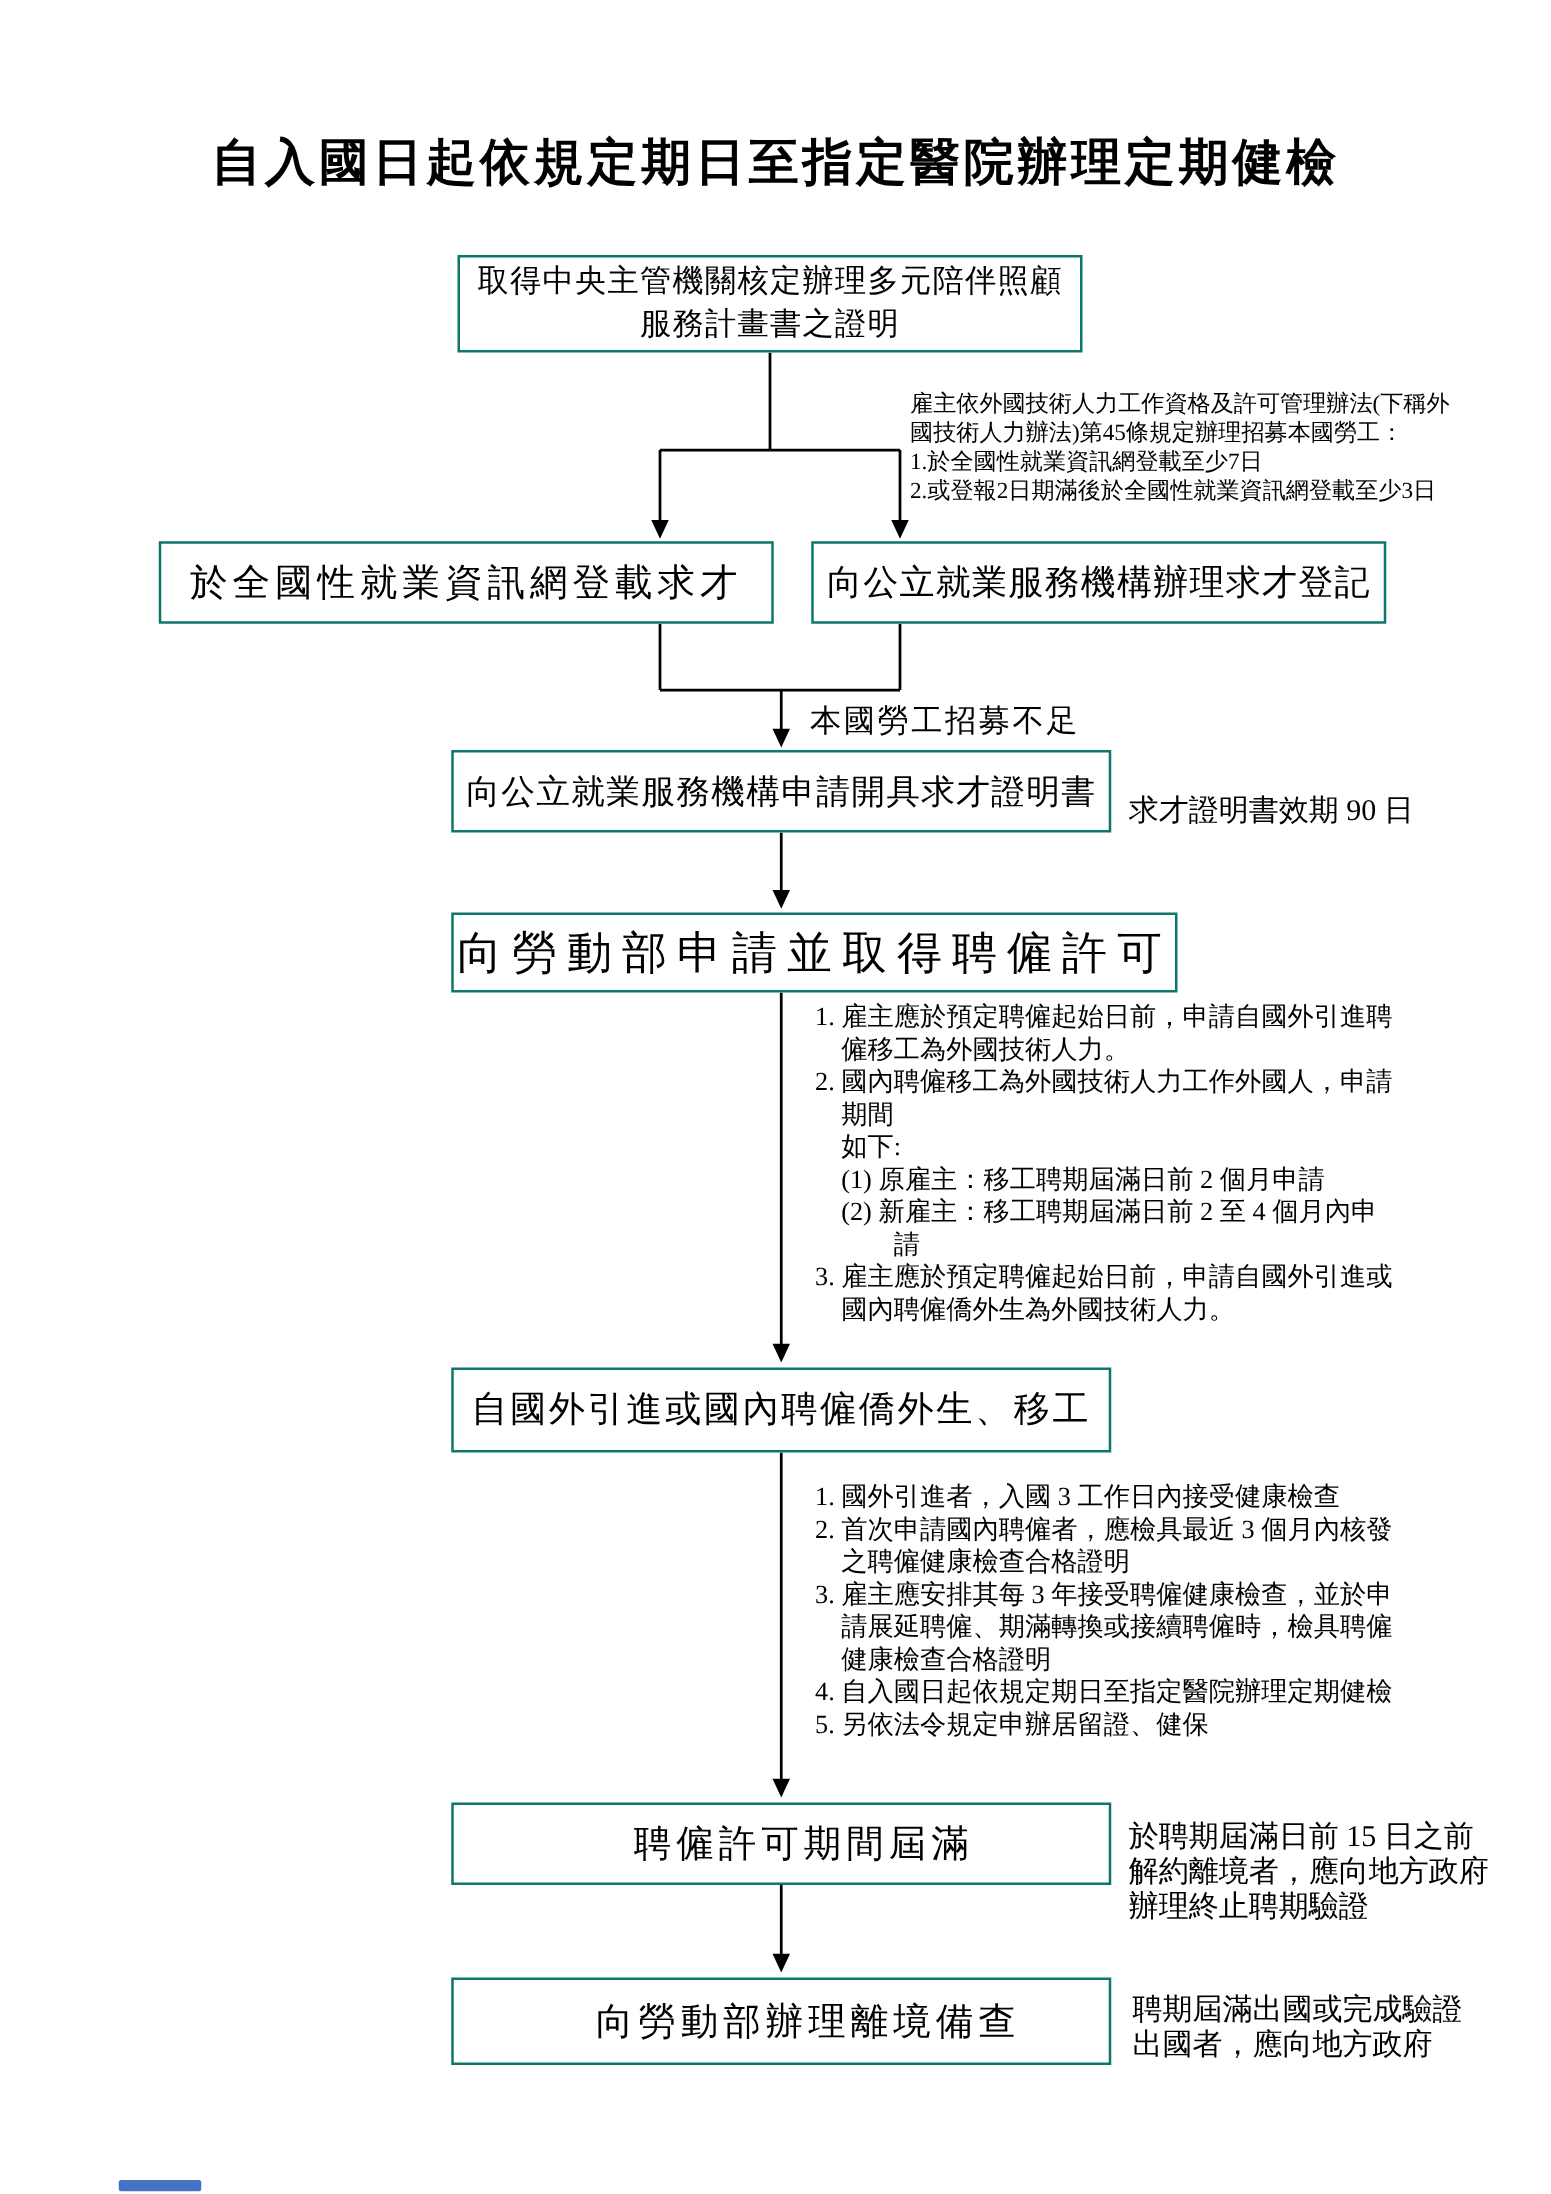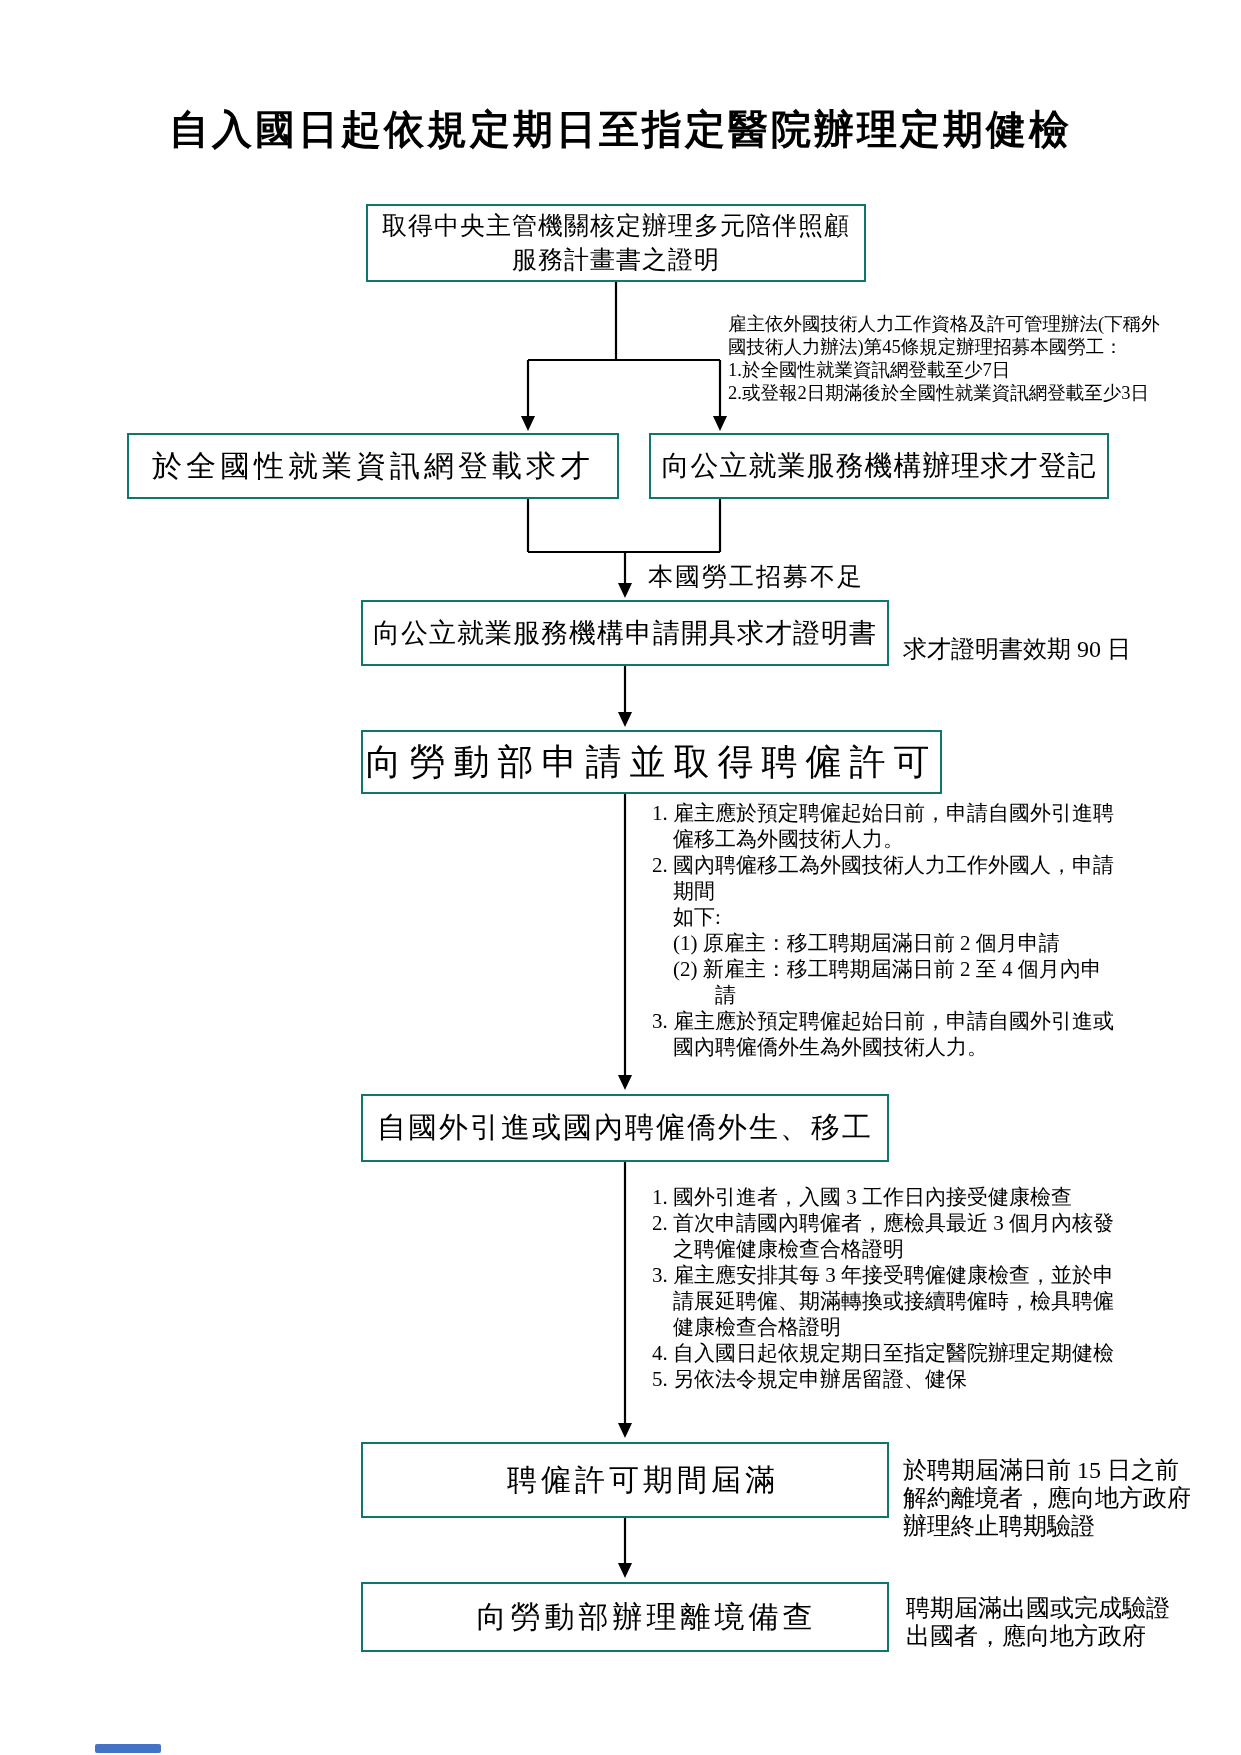--- a/index.html
+++ b/index.html
@@ -110,21 +110,21 @@
 
   <div class="rules" style="left:652px;top:1184px;">1. 國外引進者，入國 3 工作日內接受健康檢查
 2. 首次申請國內聘僱者，應檢具最近 3 個月內核發
     之聘僱健康檢查合格證明
 3. 雇主應安排其每 3 年接受聘僱健康檢查，並於申
     請展延聘僱、期滿轉換或接續聘僱時，檢具聘僱
     健康檢查合格證明
 4. 自入國日起依規定期日至指定醫院辦理定期健檢
 5. 另依法令規定申辦居留證、健保</div>
 
-  <div class="fbox" style="left:361px;top:1442px;width:528px;height:76px;font-size:30px;letter-spacing:4px;padding-left:36px;">聘僱許可期間屆滿</div>
+  <div class="fbox" style="left:361px;top:1442px;width:528px;height:66px;font-size:30px;letter-spacing:4px;padding-left:36px;">聘僱許可期間屆滿</div>
   <div class="sidenote" style="left:903px;top:1456px;">於聘期屆滿日前 15 日之前
 解約離境者，應向地方政府
 辦理終止聘期驗證</div>
 
   <div class="fbox" style="left:361px;top:1582px;width:528px;height:70px;font-size:30px;letter-spacing:4px;padding-left:43px;">向勞動部辦理離境備查</div>
   <div class="sidenote" style="left:906px;top:1594px;">聘期屆滿出國或完成驗證
 出國者，應向地方政府</div>
 
   <div class="bluebar" style="background: rgb(68, 114, 196);"></div>
 

